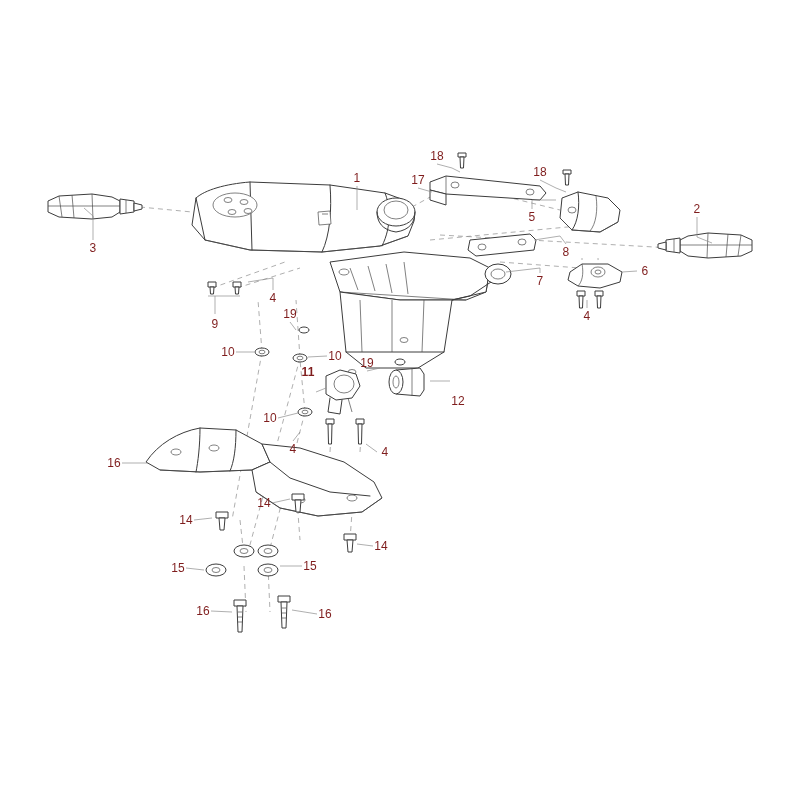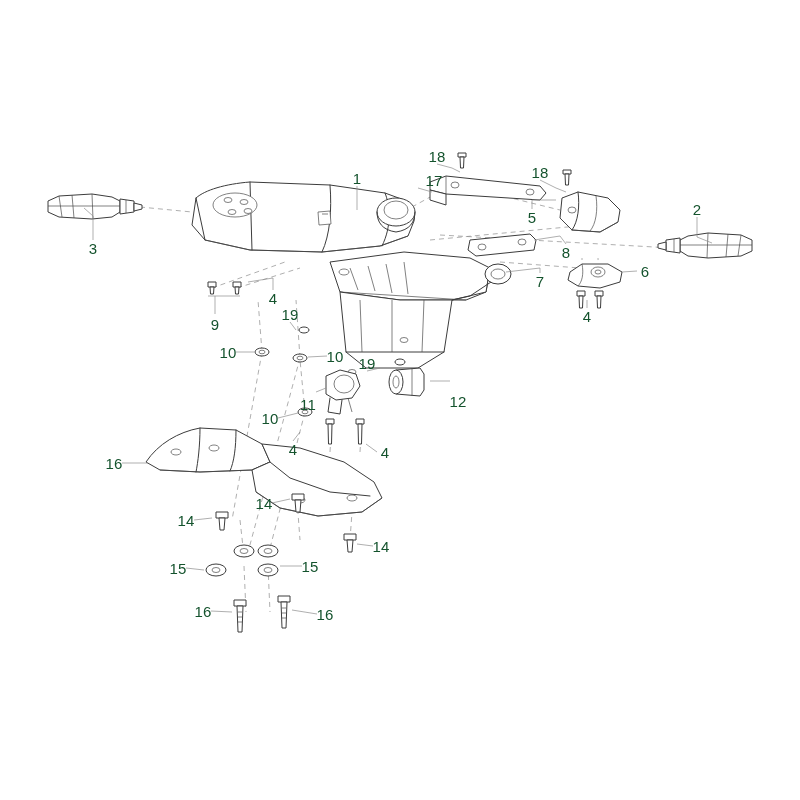--- a/index.html
+++ b/index.html
@@ -12,22 +12,22 @@
   #diagram{
     position:relative;
     width:800px;height:800px;
   }
   #diagram svg{
     position:absolute;left:0;top:0;
     width:800px;height:800px;
   }
   .callout{
     position:absolute;
-    font-size:15px;
-    color:#14532d;
+    font-size:12px;
+    color:#7f1d1d;
     line-height:1;
     white-space:nowrap;
     transform:translate(-50%,-50%);
     letter-spacing:0.2px;
   }
 </style>
 </head>
 <body>
 
 <div id="diagram">
@@ -308,29 +308,29 @@
   <div class="callout" style="left:293px;top:449px;">4</div>
   <div class="callout" style="left:385px;top:452px;">4</div>
   <div class="callout" style="left:532px;top:217px;">5</div>
   <div class="callout" style="left:645px;top:271px;">6</div>
   <div class="callout" style="left:540px;top:281px;">7</div>
   <div class="callout" style="left:566px;top:252px;">8</div>
   <div class="callout" style="left:215px;top:324px;">9</div>
   <div class="callout" style="left:228px;top:352px;">10</div>
   <div class="callout" style="left:335px;top:356px;">10</div>
   <div class="callout" style="left:270px;top:418px;">10</div>
-  <div class="callout" style="left:308px;top:404px;">11</div>
+  <div class="callout" style="left:308px;top:372px;font-weight:bold;">11</div>
   <div class="callout" style="left:458px;top:401px;">12</div>
   <div class="callout" style="left:114px;top:463px;">16</div>
   <div class="callout" style="left:186px;top:520px;">14</div>
   <div class="callout" style="left:264px;top:503px;">14</div>
   <div class="callout" style="left:381px;top:546px;">14</div>
   <div class="callout" style="left:178px;top:568px;">15</div>
   <div class="callout" style="left:310px;top:566px;">15</div>
   <div class="callout" style="left:203px;top:611px;">16</div>
   <div class="callout" style="left:325px;top:614px;">16</div>
-  <div class="callout" style="left:418px;top:180px;margin-left:16px;">17</div>
+  <div class="callout" style="left:418px;top:180px;">17</div>
   <div class="callout" style="left:437px;top:156px;">18</div>
   <div class="callout" style="left:540px;top:172px;">18</div>
   <div class="callout" style="left:290px;top:314px;">19</div>
   <div class="callout" style="left:367px;top:363px;">19</div>
 
 </div>
 
 </body></html>

